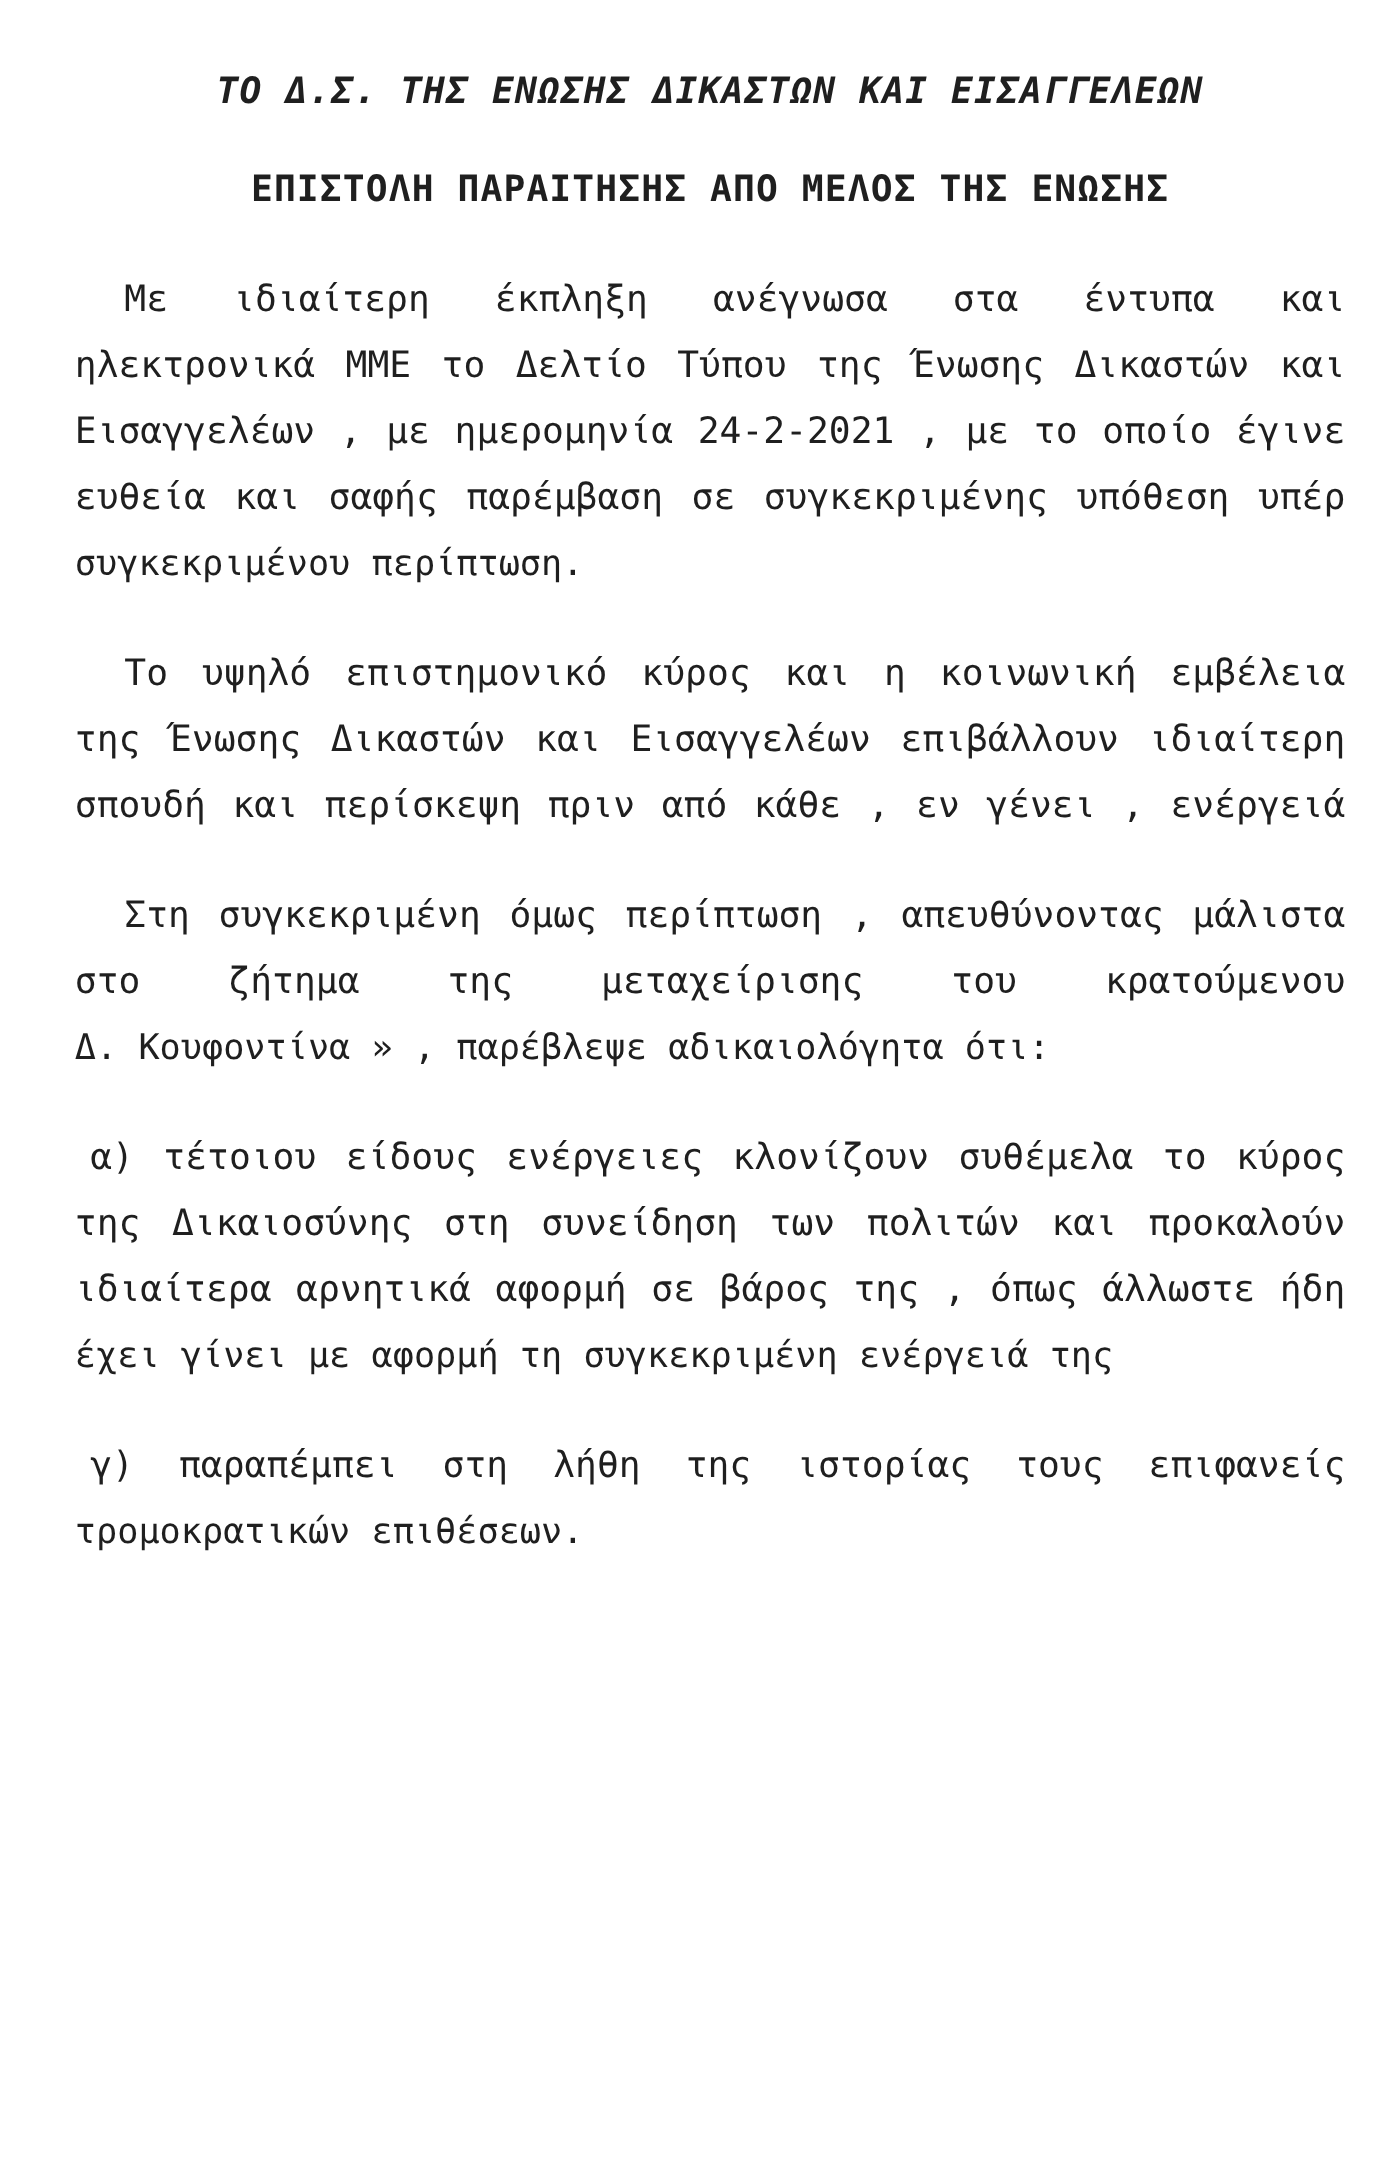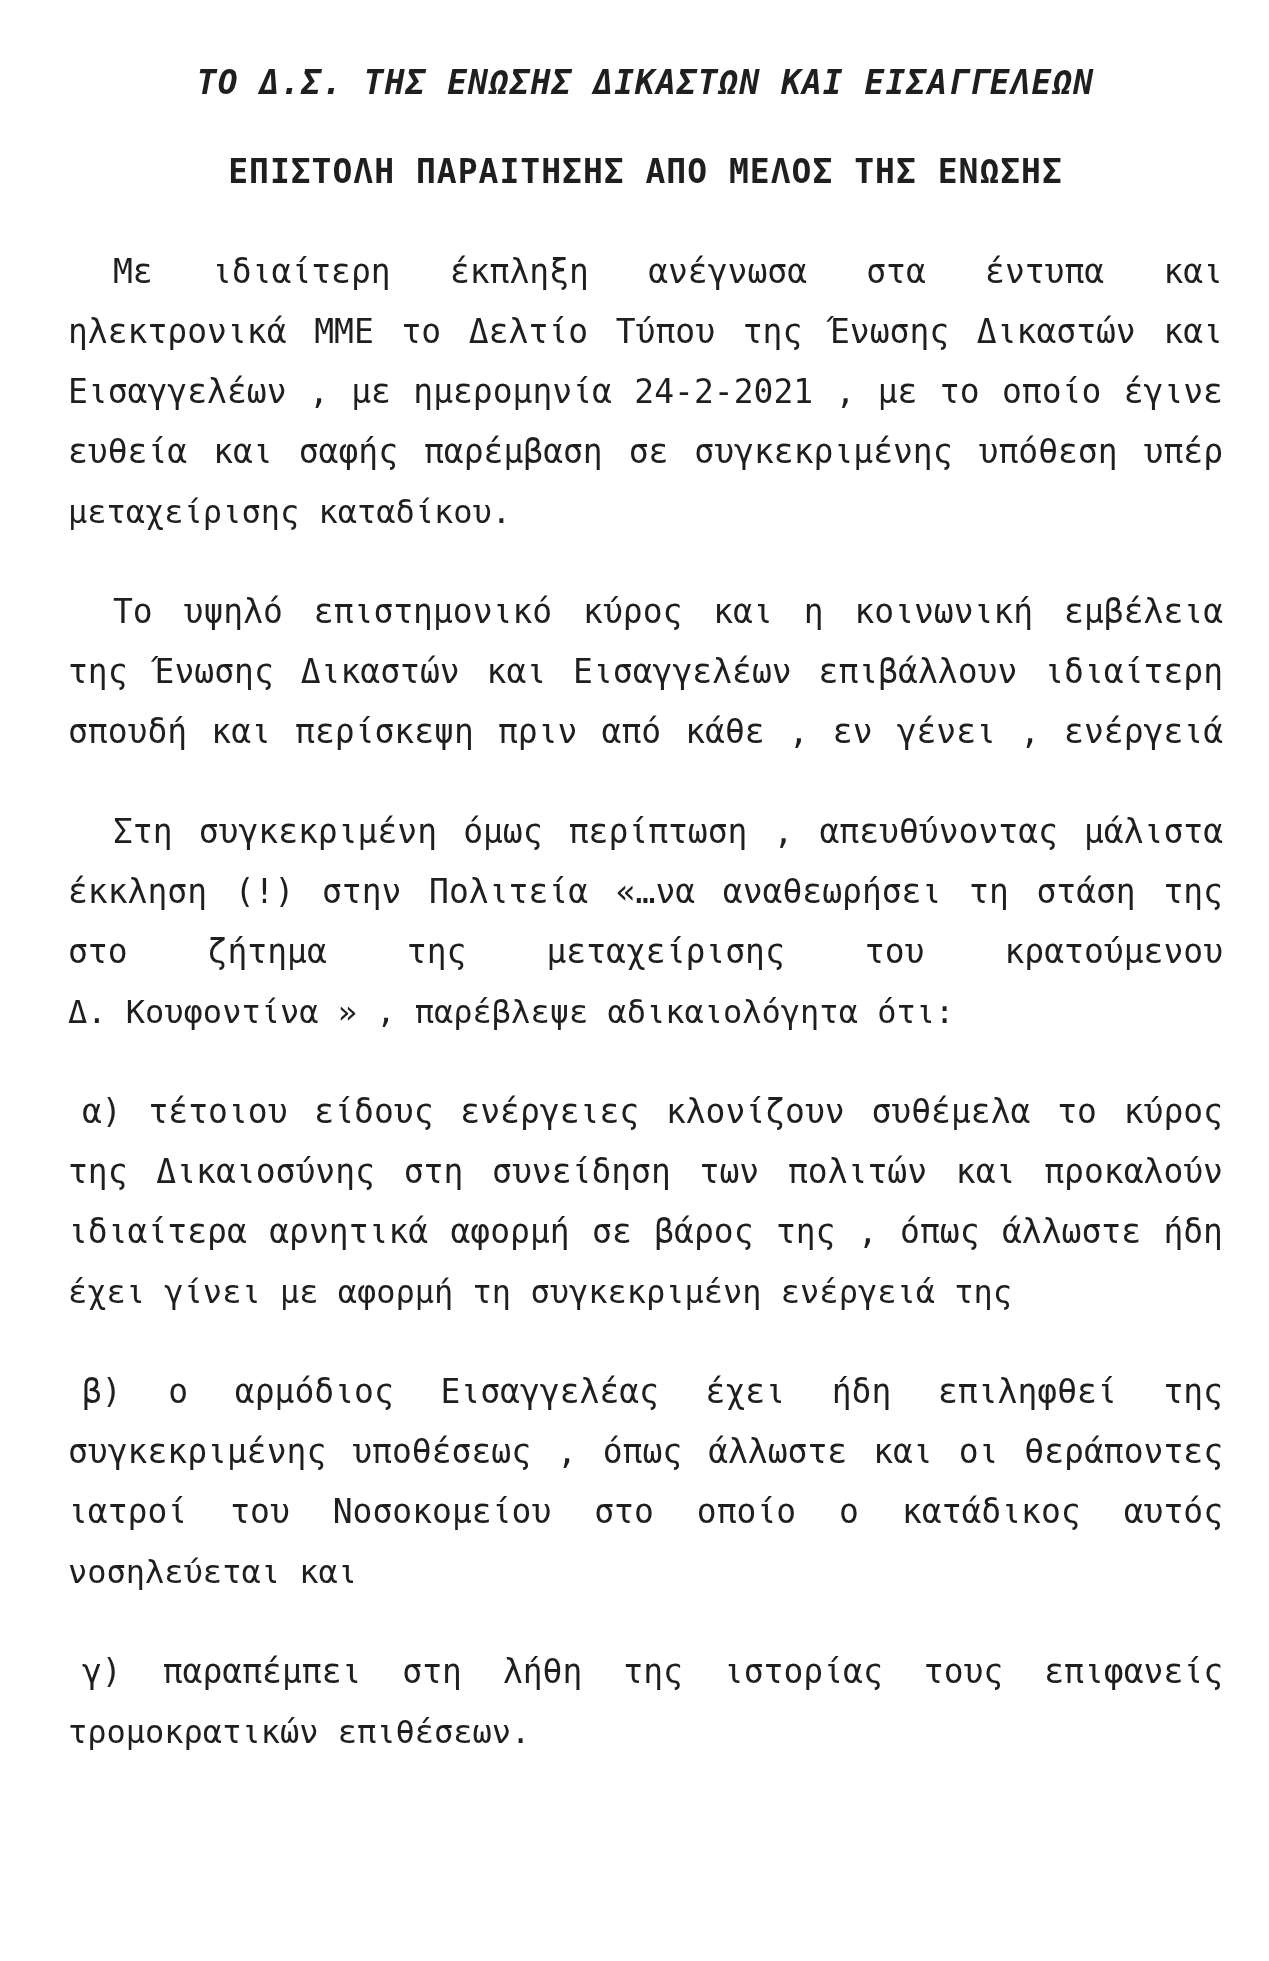--- a/index.html
+++ b/index.html
@@ -58,48 +58,41 @@
 
   <div class="hline h-recipient">ΤΟ Δ.Σ. ΤΗΣ ΕΝΩΣΗΣ ΔΙΚΑΣΤΩΝ ΚΑΙ ΕΙΣΑΓΓΕΛΕΩΝ</div>
 
   <div class="hline h-subject">ΕΠΙΣΤΟΛΗ ΠΑΡΑΙΤΗΣΗΣ ΑΠΟ ΜΕΛΟΣ ΤΗΣ ΕΝΩΣΗΣ</div>
 
   <div class="para">
     <div class="bline ind45">Με ιδιαίτερη έκπληξη ανέγνωσα στα έντυπα και</div>
     <div class="bline">ηλεκτρονικά ΜΜΕ το Δελτίο Τύπου της Ένωσης Δικαστών και</div>
     <div class="bline">Εισαγγελέων , με ημερομηνία 24-2-2021 , με το οποίο έγινε</div>
     <div class="bline">ευθεία και σαφής παρέμβαση σε συγκεκριμένης υπόθεση υπέρ</div>
-    <div class="blast">μεταχείρισης καταδίκου.</div>
+    <div class="blast">συγκεκριμένου περίπτωση.</div>
   </div>
 
   <div class="para">
     <div class="bline ind45">Το υψηλό επιστημονικό κύρος και η κοινωνική εμβέλεια</div>
     <div class="bline">της Ένωσης Δικαστών και Εισαγγελέων επιβάλλουν ιδιαίτερη</div>
     <div class="bline">σπουδή και περίσκεψη πριν από κάθε , εν γένει , ενέργειά</div>
   </div>
 
   <div class="para">
     <div class="bline ind45">Στη συγκεκριμένη όμως περίπτωση , απευθύνοντας μάλιστα</div>
-    <div class="bline">έκκληση (!) στην Πολιτεία «…να αναθεωρήσει τη στάση της</div>
     <div class="bline">στο ζήτημα της μεταχείρισης του κρατούμενου</div>
     <div class="blast">Δ. Κουφοντίνα » , παρέβλεψε αδικαιολόγητα ότι:</div>
   </div>
 
   <div class="para">
     <div class="bline ind14">α) τέτοιου είδους ενέργειες κλονίζουν συθέμελα το κύρος</div>
     <div class="bline">της Δικαιοσύνης στη συνείδηση των πολιτών και προκαλούν</div>
     <div class="bline">ιδιαίτερα αρνητικά αφορμή σε βάρος της , όπως άλλωστε ήδη</div>
     <div class="blast">έχει γίνει με αφορμή τη συγκεκριμένη ενέργειά της</div>
   </div>
 
-  <div class="para">
-    <div class="bline ind14">β) ο αρμόδιος Εισαγγελέας έχει ήδη επιληφθεί της</div>
-    <div class="bline">συγκεκριμένης υποθέσεως , όπως άλλωστε και οι θεράποντες</div>
-    <div class="bline">ιατροί του Νοσοκομείου στο οποίο ο κατάδικος αυτός</div>
-    <div class="blast">νοσηλεύεται και</div>
-  </div>
 
   <div class="para">
     <div class="bline ind14">γ) παραπέμπει στη λήθη της ιστορίας τους επιφανείς</div>
     <div class="blast">τρομοκρατικών επιθέσεων.</div>
   </div>
 
 </div>
 
 </body></html>

